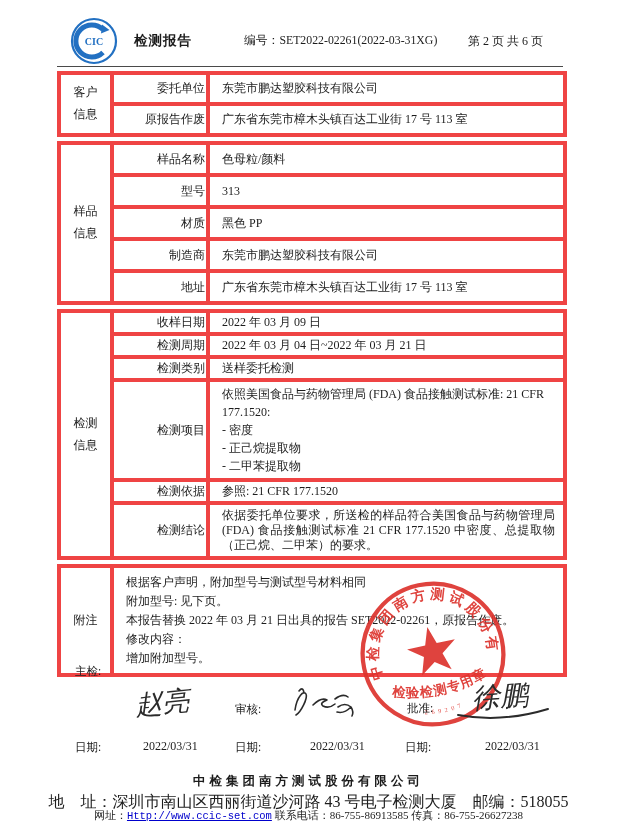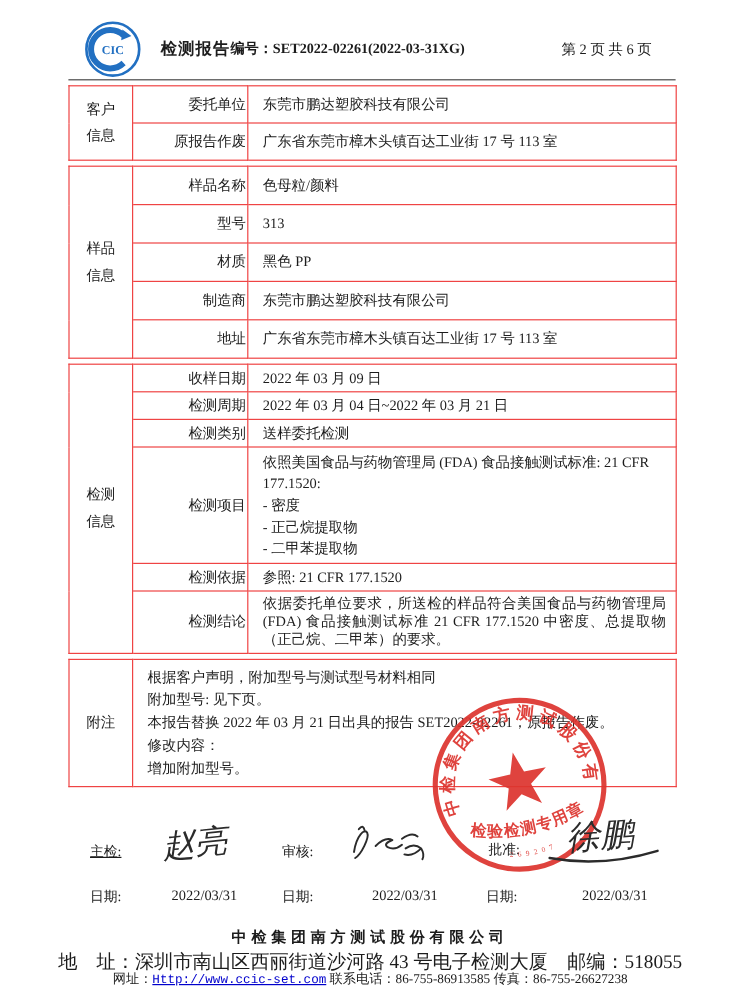--- a/index.html
+++ b/index.html
@@ -5,25 +5,25 @@
   html,body{margin:0;padding:0;background:#ffffff;}
   .page{
     position:relative;width:617px;height:840px;background:#fff;overflow:hidden;
     font-family:"Liberation Serif","DejaVu Serif",serif;color:#1c1c1c;
   }
   .content{position:absolute;left:57px;top:16px;width:506px;}
   
   .hdr{display:flex;align-items:center;height:50px;border-bottom:1px solid #4a4a4a;}
   .logo{margin-left:13px;flex:0 0 auto;}
   .hdr-title{margin-left:16px;font-weight:bold;font-size:13.5px;letter-spacing:1px;font-family:Liberation Serif, serif;}
-  .hdr-no{font-weight:bold;font-size:11.8px;white-space:nowrap;}
+  .hdr-no{margin-left:52px;font-weight:normal;font-size:11.8px;white-space:nowrap;}
   .hdr-page{margin-left:auto;margin-right:20px;font-weight:normal;font-size:12px;white-space:nowrap;}
   
   table.grid{border-collapse:collapse;table-layout:fixed;width:506px;font-size:12px;margin-top:4px;}
-  table.grid td{border:1px solid #ef4444;vertical-align:middle;overflow:hidden;margin-top:16px;}
+  table.grid td{border:4px solid #ef4444;vertical-align:middle;overflow:hidden;margin-top:16px;}
   col.w1{width:53px;} col.w2{width:96px;} col.w3{width:357px;}
   td.c1{text-align:center;line-height:1.8;font-size:12px;}
   td.c2{padding-left:20px;text-align:right;}
   td.c3{padding-left:12px;padding-right:8px;}
   .t1{margin-top:11px;} .t1 tr{height:31px;}
   .t2 tr{height:32px;}
   .t3{font-size:11.5px;}
   .t3 tr.rs{height:23px;}
   .t3 td.items{padding:3px 10px 3px 12px;}
   .t3 td.items div{line-height:18px;}
@@ -201,21 +201,21 @@
       </text>
       <text font-size="14" font-weight="bold" letter-spacing="1" font-family="Liberation Serif, serif" text-anchor="middle">
         <textPath href="#arcBan" startOffset="50%">检验检测专用章</textPath>
       </text>
       <text font-size="6.5" letter-spacing="4" text-anchor="middle" font-family="Liberation Serif, serif">
         <textPath href="#arcCode" startOffset="50%">269207</textPath>
       </text>
     </g>
   </svg>
 
-  <span class="slabel" style="left:75px;top:702px;text-decoration:underline;">主检:</span>
+  <span class="slabel" style="left:75px;top:664px;">主检:</span>
   <svg class="sig" style="left:118px;top:680px;" width="88" height="46" viewBox="0 0 88 46">
     <text x="44" y="32" font-size="27" text-anchor="middle" transform="rotate(-6 44 23)">赵亮</text>
   </svg>
 
   <span class="slabel" style="left:235px;top:702px;">审核:</span>
   <svg class="sig" style="left:283px;top:684px;" width="75" height="38" viewBox="0 0 75 38">
     <path stroke-width="1.6" d="M12,26 C14,12 21,6 23,10 C25,14 18,28 13,31 M16,7 Q20,2 21,9
       M30,21 Q38,13 44,16 Q36,19 40,22 Q46,25 52,20
       M52,15 Q60,9 65,13 M55,23 Q62,18 68,23 Q61,30 54,28 M68,23 Q71,28 69,32"></path>
   </svg>

